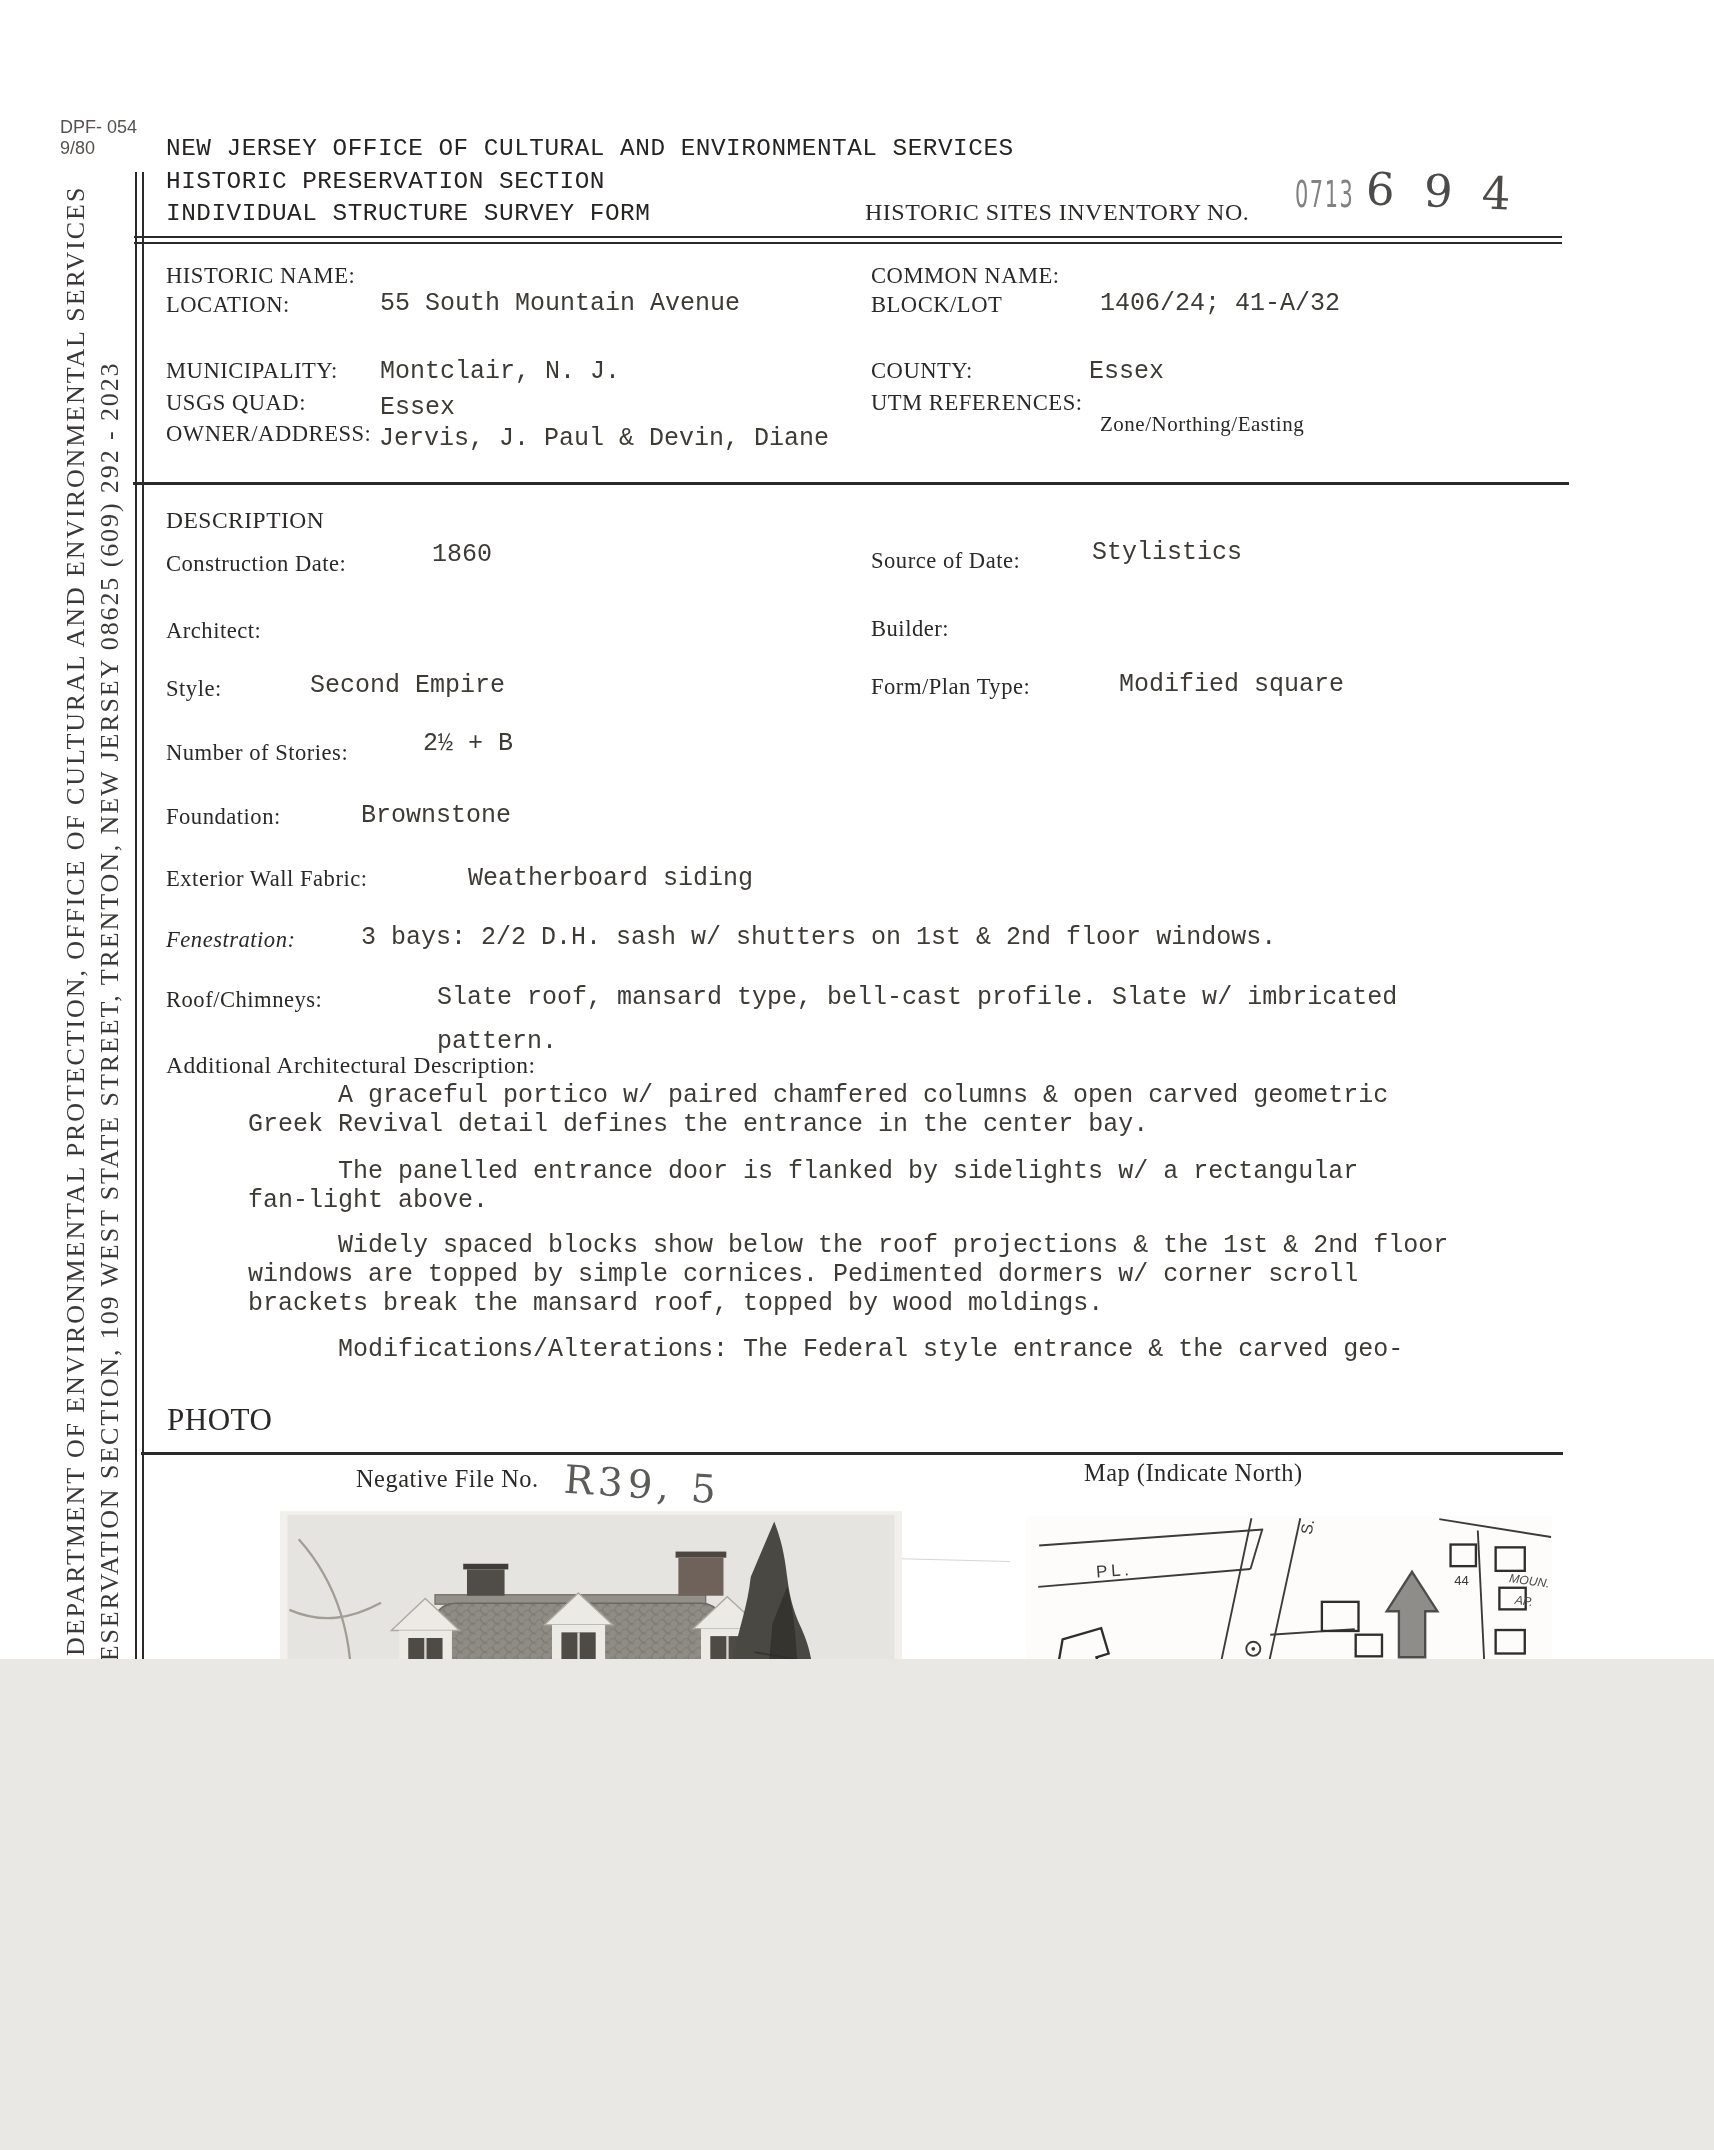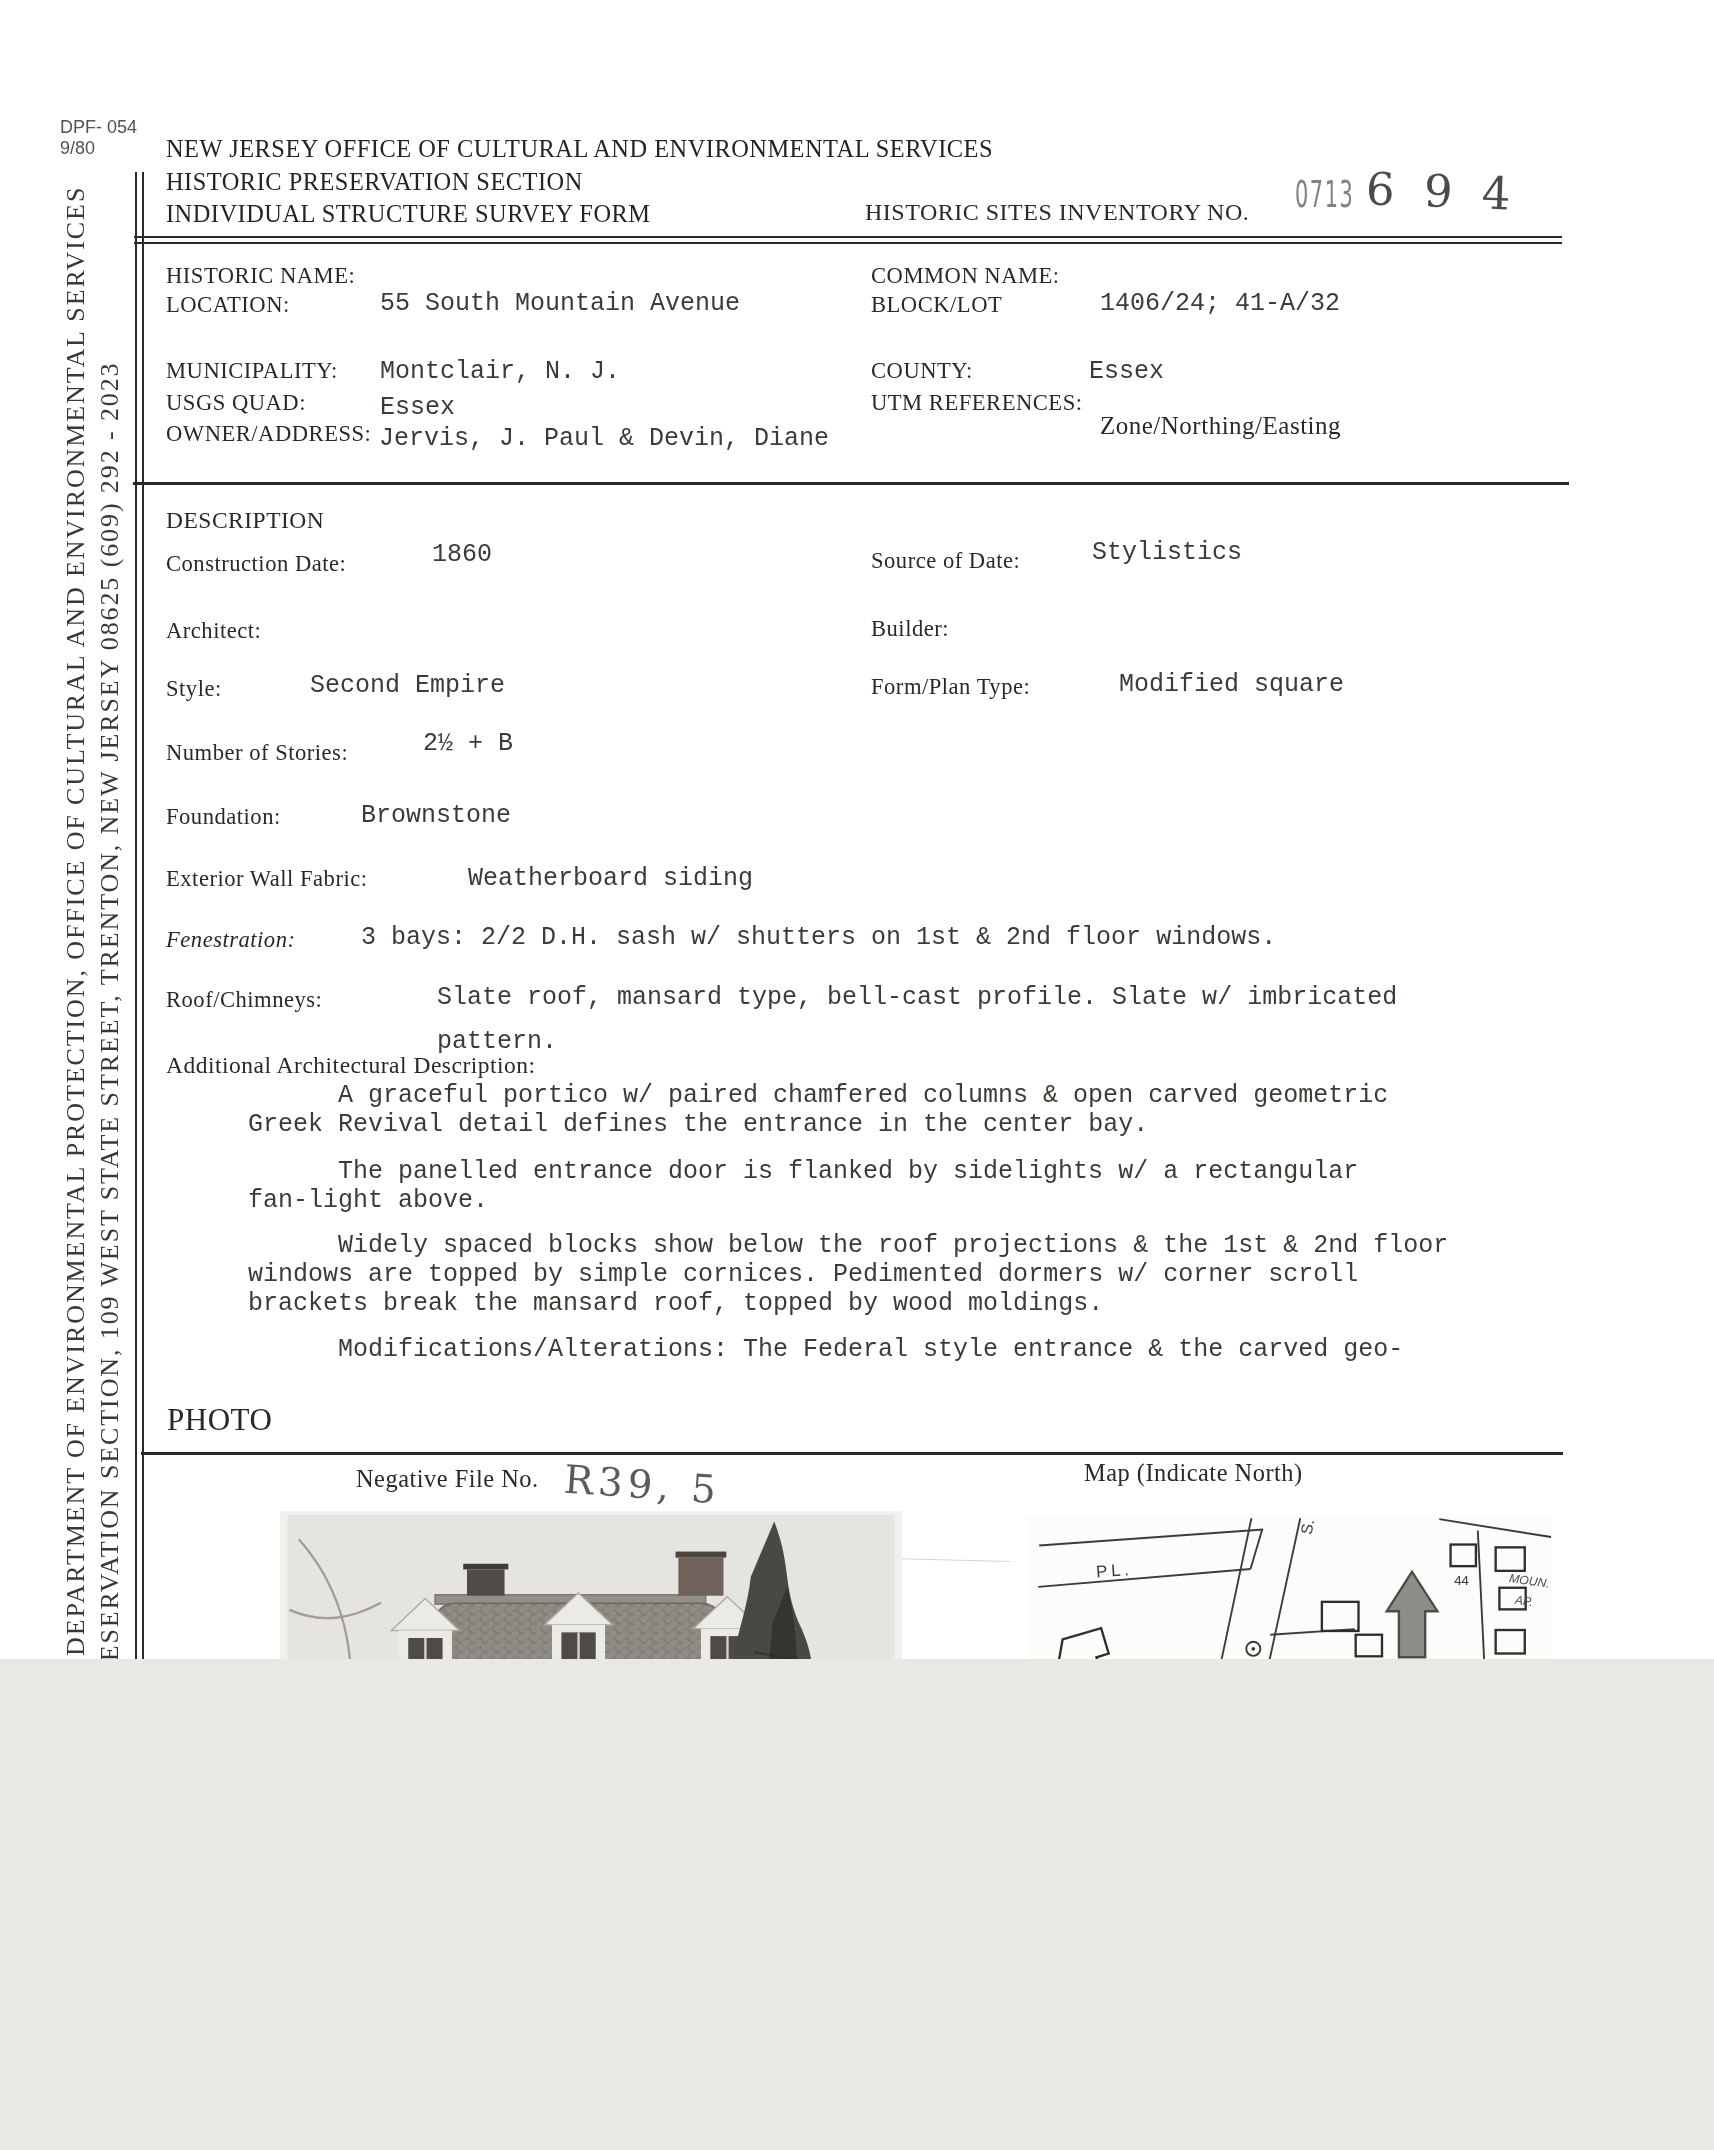--- a/index.html
+++ b/index.html
@@ -1,20 +1,20 @@
 <!DOCTYPE html>
 <html style="font-size:7.5px"><head>
 <meta charset="utf-8">
 <style>
   html,body{margin:0;padding:0;background:#e9e8e5;}
   .page{position:relative;width:1715px;height:1659px;background:#ffffff;overflow:hidden;
         font-family:"Liberation Serif",serif;color:#2b2927;}
   .lbl{position:absolute;font-family:"Liberation Serif",serif;font-size:22.6px;color:#2b2927;
        white-space:nowrap;letter-spacing:0.5px;}
-  .hdr{position:absolute;font-family:Liberation Serif, serif;font-size:24.4px;color:#262422;
+  .hdr{position:absolute;font-family:Liberation Mono, monospace;font-size:24.4px;color:#262422;
        white-space:nowrap;letter-spacing:0.5px;}
   .mono{position:absolute;font-family:"Liberation Mono","DejaVu Sans Mono",monospace;
         font-size:25px;color:#3e3b36;white-space:nowrap;}
   .sans{position:absolute;font-family:"Liberation Sans",sans-serif;font-size:18px;color:#55524f;
         white-space:nowrap;}
   .hline{position:absolute;background:#2c2a28;}
   .vline{position:absolute;background:#2c2a28;}
   .pencil-line{position:absolute;background:#c6c4c0;height:1.4px;}
   .stamp{position:absolute;font-family:"DejaVu Sans",sans-serif;font-size:38px;color:#828280;
          letter-spacing:2.8px;transform:scaleX(0.55);transform-origin:left top;white-space:nowrap;}
@@ -58,21 +58,21 @@
 
   <div class="lbl" style="left:166px;top:358px;">MUNICIPALITY:</div>
   <div class="mono" style="left:380px;top:357px;">Montclair, N. J.</div>
   <div class="lbl" style="left:871px;top:358px;">COUNTY:</div>
   <div class="mono" style="left:1089px;top:357px;">Essex</div>
   <div class="lbl" style="left:166px;top:390px;">USGS QUAD:</div>
   <div class="mono" style="left:380px;top:393px;">Essex</div>
   <div class="lbl" style="left:871px;top:390px;">UTM REFERENCES:</div>
   <div class="lbl" style="left:166px;top:421px;">OWNER/ADDRESS:</div>
   <div class="mono" style="left:379px;top:424px;">Jervis, J. Paul &amp; Devin, Diane</div>
-  <div class="lbl" style="left:1100px;top:412px;font-size:25px;">Zone/Northing/Easting</div>
+  <div class="lbl" style="left:1100px;top:412px;font-size:21px;">Zone/Northing/Easting</div>
 
   <div class="lbl" style="left:166px;top:507px;font-size:23.5px;">DESCRIPTION</div>
 
   <div class="lbl" style="left:166px;top:551px;">Construction Date:</div>
   <div class="mono" style="left:432px;top:540px;">1860</div>
   <div class="lbl" style="left:871px;top:548px;">Source of Date:</div>
   <div class="mono" style="left:1092px;top:538px;">Stylistics</div>
 
   <div class="lbl" style="left:166px;top:618px;">Architect:</div>
   <div class="lbl" style="left:871px;top:616px;">Builder:</div>

